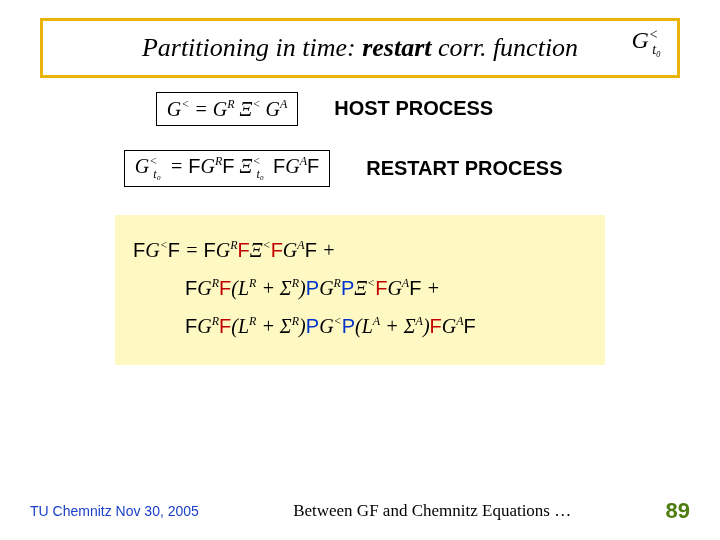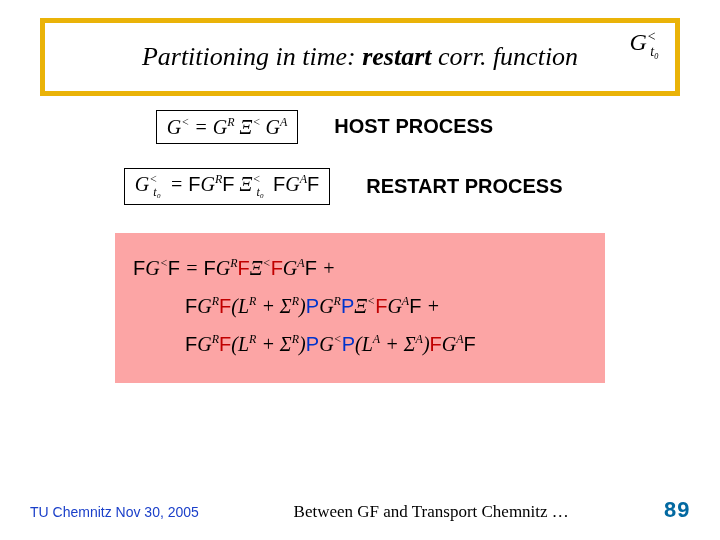--- a/index.html
+++ b/index.html
@@ -6,22 +6,22 @@
   body {
     width: 720px;
     height: 540px;
     background: #fff;
     font-family: "Times New Roman", serif;
     position: relative;
     overflow: hidden;
   }
   .title-box {
     margin: 18px 40px 0 40px;
-    border: 5px solid #eab308;
-    padding: 19px 12px;
+    border: 3px solid #eab308;
+    padding: 12px 12px;
     font-size: 26px;
     font-style: italic;
     text-align: center;
     position: relative;
   }
   .title-box .bold { font-weight: bold; font-style: italic; }
   .title-corner {
     position: absolute;
     right: 10px;
     top: 6px;
@@ -49,21 +49,21 @@
   .eq-label {
     font-family: Liberation Sans, sans-serif;
     font-weight: bold;
     font-size: 20px;
     font-style: normal;
     width: 230px;
   }
   .second-eq-row { margin-top: 24px; }
   .main-eq-block {
     margin: 28px auto 0 auto;
-    background: #fca5a5;
+    background: #fef9c3;
     width: 490px;
     padding: 16px 18px 20px 18px;
     font-size: 20px;
     font-style: italic;
     line-height: 1.9;
   }
   .main-eq-block .line { white-space: nowrap; }
   .main-eq-block .indent { padding-left: 52px; }
   .sf { font-family: Arial, Helvetica, sans-serif; font-style: normal; font-weight: normal; }
   .red { color: #c00000; font-family: Arial, Helvetica, sans-serif; font-style: normal; }
@@ -84,22 +84,22 @@
     font-size: 14px;
     font-style: normal;
   }
   .footer-center {
     flex: 1;
     text-align: center;
     font-family: "Times New Roman", serif;
     font-size: 17px;
   }
   .footer-right {
-    color: #0369a1;
-    font-family: Liberation Mono, monospace;
+    color: #4d7c0f;
+    font-family: Liberation Sans, sans-serif;
     font-weight: bold;
     font-size: 22px;
   }
 </style>
 </head>
 <body>
 
 <div class="title-box">
   <span>Partitioning in time: </span><span class="bold">restart</span><span> corr. function</span>
   <span class="title-corner">
@@ -130,15 +130,15 @@
   <div class="line indent">
     <span class="sf">F</span><i>G</i><sup>R</sup><span class="red">F</span>(<i>L</i><sup>R</sup> + Σ<sup>R</sup>)<span class="blue">P</span><i>G</i><sup>R</sup><span class="blue">P</span>Ξ<sup>&lt;</sup><span class="red">F</span><i>G</i><sup>A</sup><span class="sf">F</span><span> +</span>
   </div>
   <div class="line indent">
     <span class="sf">F</span><i>G</i><sup>R</sup><span class="red">F</span>(<i>L</i><sup>R</sup> + Σ<sup>R</sup>)<span class="blue">P</span><i>G</i><sup>&lt;</sup><span class="blue">P</span>(<i>L</i><sup>A</sup> + Σ<sup>A</sup>)<span class="red">F</span><i>G</i><sup>A</sup><span class="sf">F</span>
   </div>
 </div>
 
 <div class="footer">
   <div class="footer-left">TU Chemnitz Nov 30, 2005</div>
-  <div class="footer-center">Between GF and Transport Chemnitz …</div>
+  <div class="footer-center">Between GF and Chemnitz Equations …</div>
   <div class="footer-right">89</div>
 </div>
 
 </body></html>

